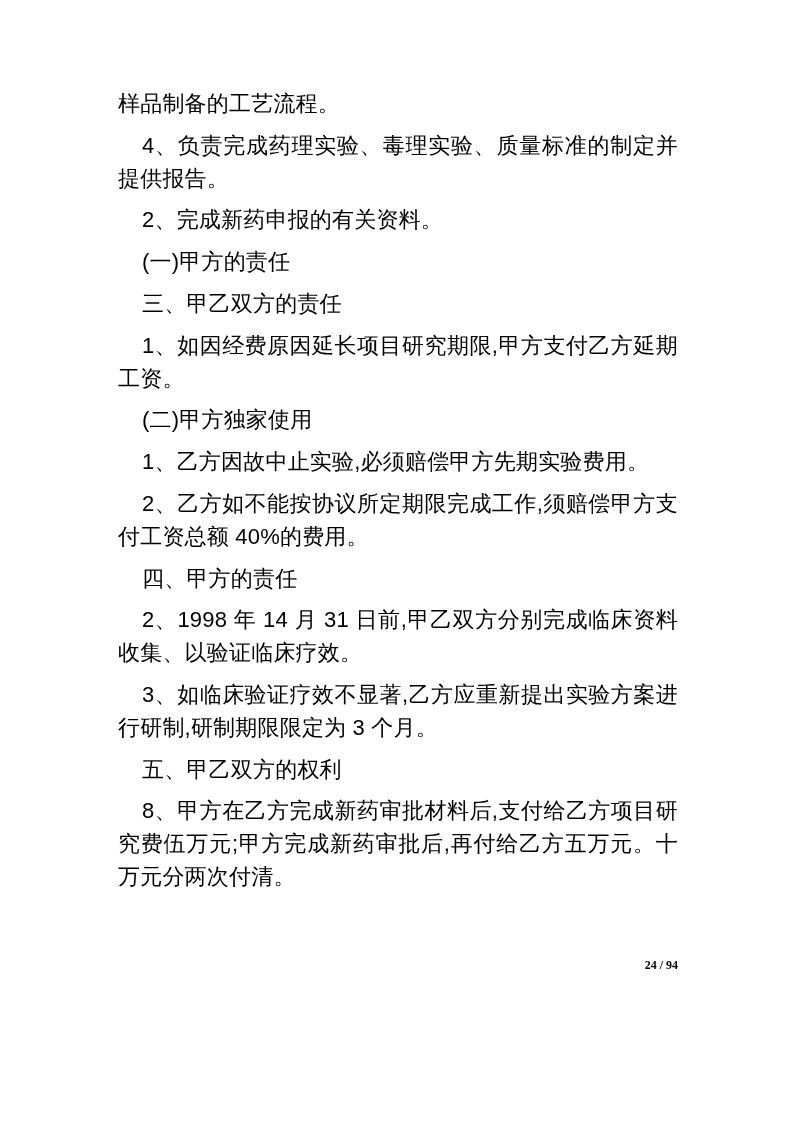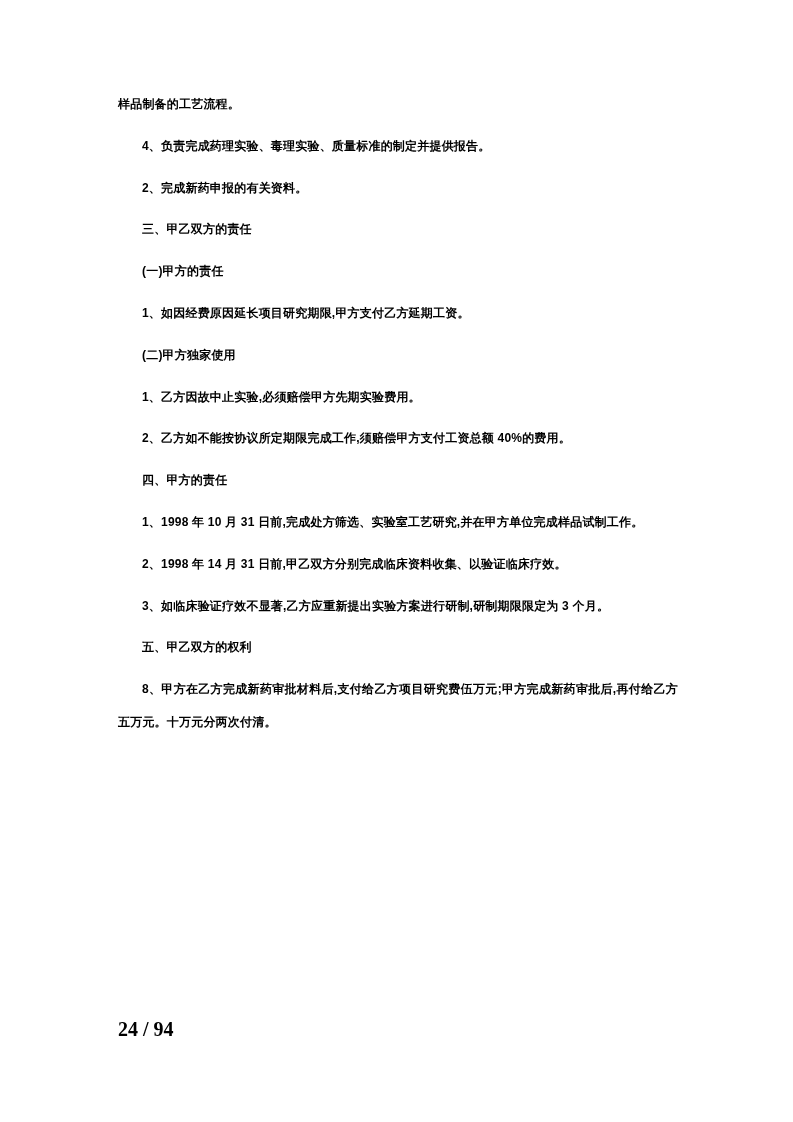--- a/index.html
+++ b/index.html
@@ -17,56 +17,56 @@
     overflow: hidden;
   }
   .content {
     position: absolute;
     left: 118px;
     top: 88px;
     width: 560px;
   }
   .para {
     margin: 0 0 9px 0;
-    font-size: 12px;
-    font-weight: 700;
+    font-size: 22px;
+    font-weight: 400;
     line-height: 32.8px;
     text-align: justify;
     letter-spacing: 0.2px;
     word-break: break-all;
   }
   .para.indent {
     text-indent: 24px;
   }
   .footer {
     position: absolute;
-    top: 1018px;
+    top: 958px;
     left: 118px;
     width: 560px;
+    text-align: right;
     font-family: "Liberation Serif", serif;
-    font-size: 20px;
+    font-size: 12px;
     font-weight: 700;
     color: #000000;
   }
 </style>
 </head>
 <body>
 
 <div class="page">
   <div class="content" id="doc-body">
       <p class="para">样品制备的工艺流程。</p>
       <p class="para indent">4、负责完成药理实验、毒理实验、质量标准的制定并提供报告。</p>
       <p class="para indent">2、完成新药申报的有关资料。</p>
+      <p class="para indent">(一)甲方的责任</p>
       <p class="para indent">三、甲乙双方的责任</p>
-      <p class="para indent">(一)甲方的责任</p>
       <p class="para indent">1、如因经费原因延长项目研究期限,甲方支付乙方延期工资。</p>
       <p class="para indent">(二)甲方独家使用</p>
       <p class="para indent">1、乙方因故中止实验,必须赔偿甲方先期实验费用。</p>
       <p class="para indent">2、乙方如不能按协议所定期限完成工作,须赔偿甲方支付工资总额 40%的费用。</p>
       <p class="para indent">四、甲方的责任</p>
-      <p class="para indent">1、1998 年 10 月 31 日前,完成处方筛选、实验室工艺研究,并在甲方单位完成样品试制工作。</p>
       <p class="para indent">2、1998 年 14 月 31 日前,甲乙双方分别完成临床资料收集、以验证临床疗效。</p>
       <p class="para indent">3、如临床验证疗效不显著,乙方应重新提出实验方案进行研制,研制期限限定为 3 个月。</p>
       <p class="para indent">五、甲乙双方的权利</p>
       <p class="para indent">8、甲方在乙方完成新药审批材料后,支付给乙方项目研究费伍万元;甲方完成新药审批后,再付给乙方五万元。十万元分两次付清。</p>
     </div>
   <div class="footer">24 / 94</div>
 </div>
 
 </body></html>

